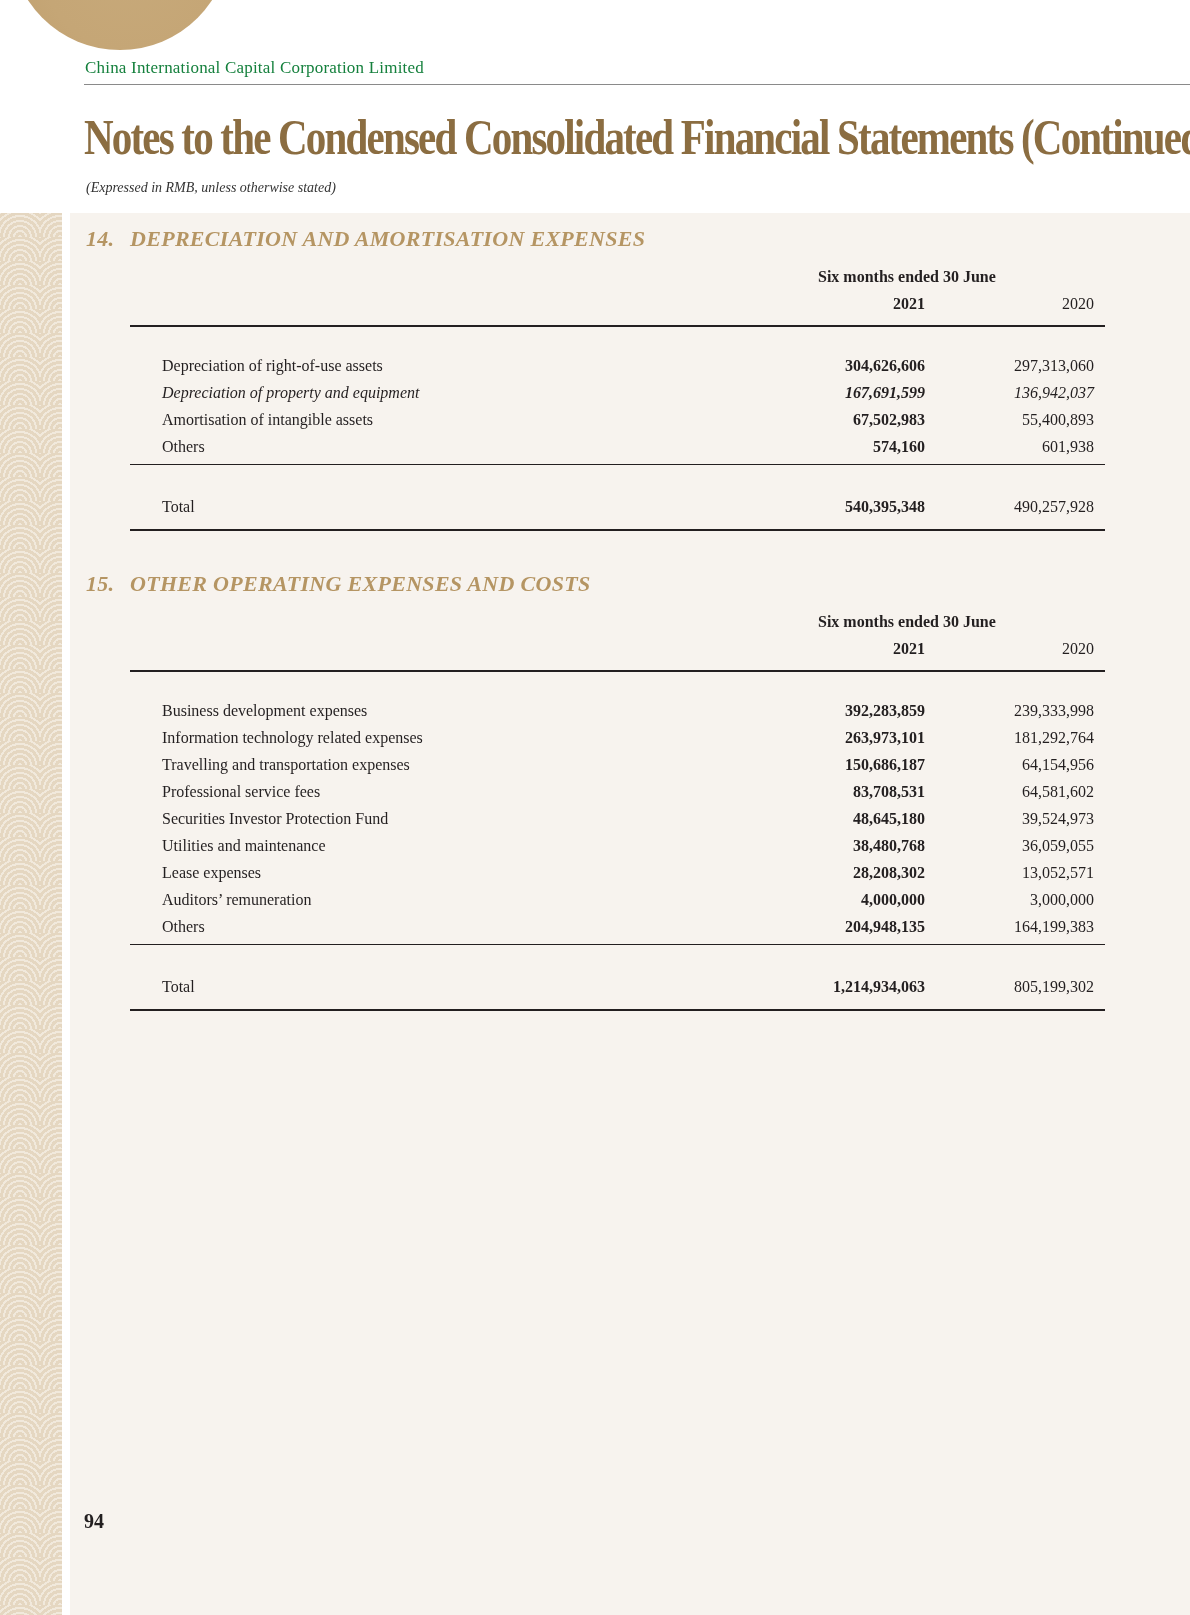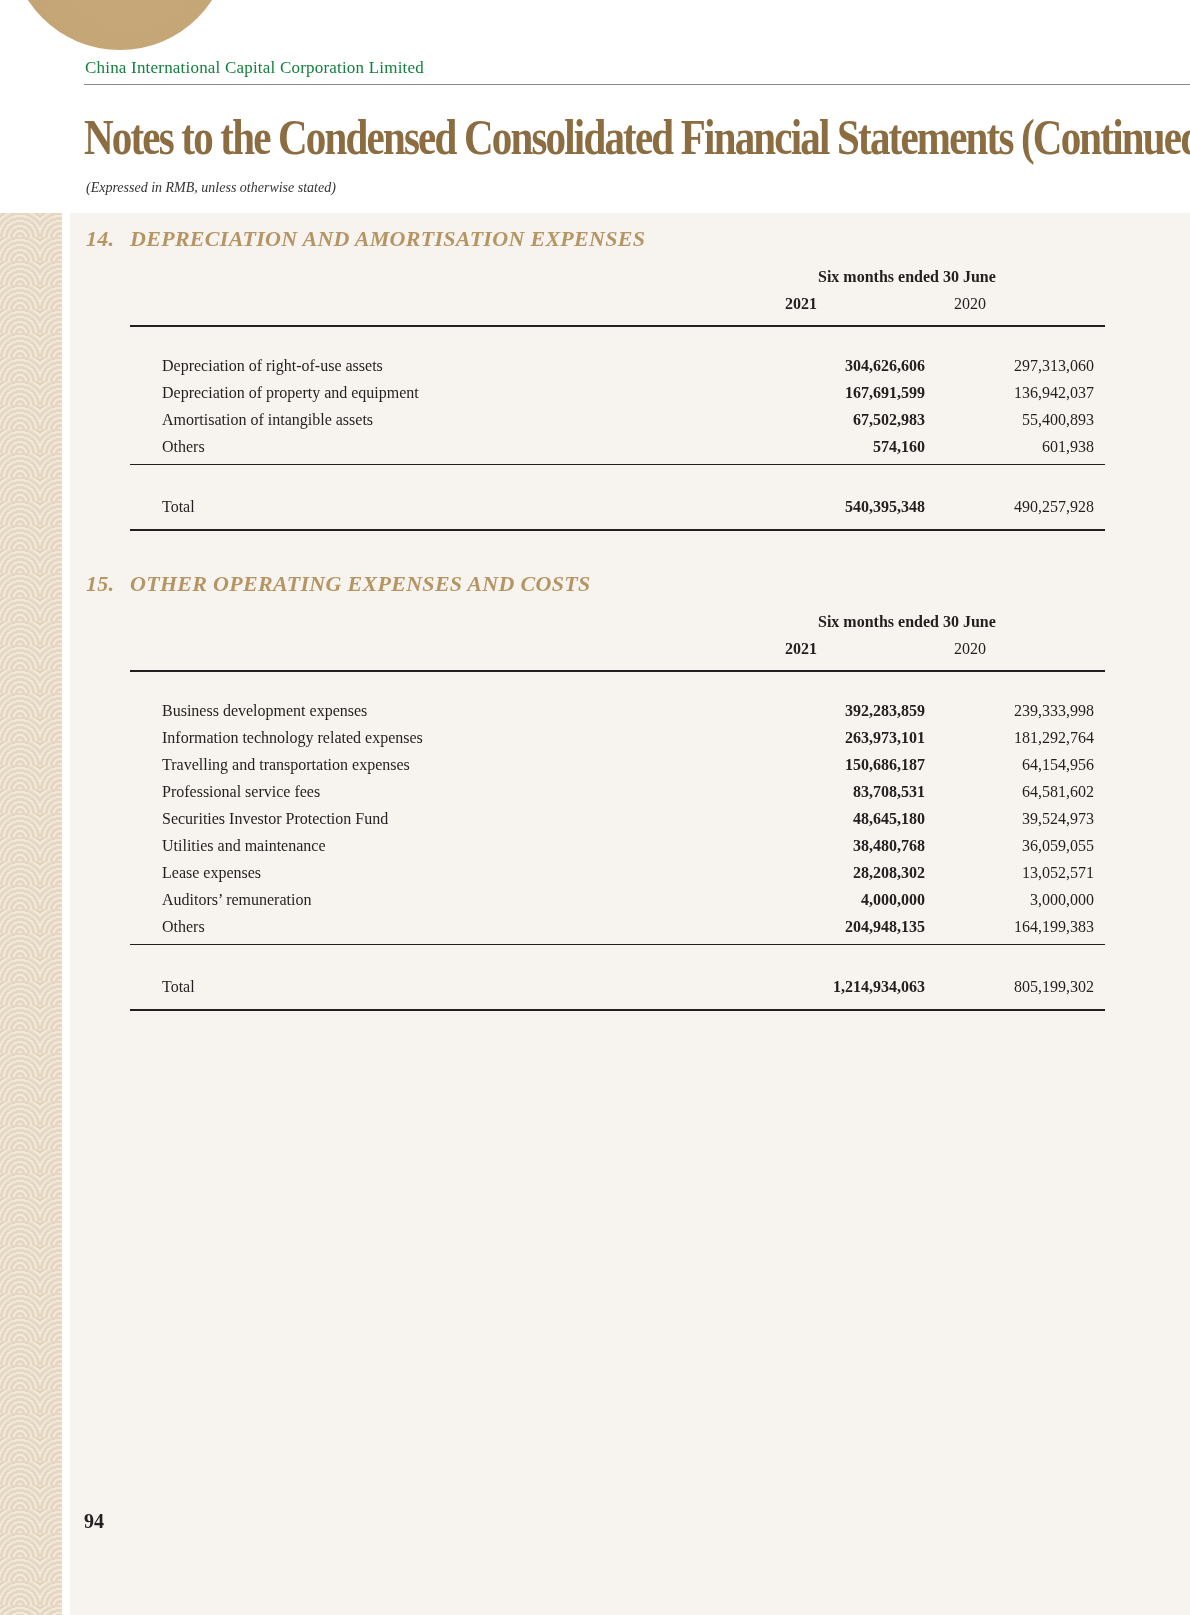--- a/index.html
+++ b/index.html
@@ -46,21 +46,21 @@
     position: absolute; left: 86px;
     font-size: 22px; font-weight: bold; color: #b59563; letter-spacing: 0.3px;
     white-space: nowrap;
     font-style: italic;
   }
   .section-title .num { display: inline-block; width: 44px; }
   .fin-table { position: absolute; left: 130px; width: 975px; }
   .col-head {
     position: absolute; font-size: 16px; font-weight: bold; white-space: nowrap;
   }
-  .year { position: absolute; font-size: 16px; text-align: left; width: 140px; }
+  .year { position: absolute; font-size: 16px; text-align: right; width: 140px; }
   .year.bold { font-weight: bold; }
   .rule-thick { position: absolute; left: 0; width: 975px; height: 2px; background: #231f20; }
   .rule-thin { position: absolute; left: 0; width: 975px; height: 1px; background: #231f20; }
   .row { position: absolute; left: 0; width: 975px; height: 24px; font-size: 16px; }
   .row .label { position: absolute; left: 0; top: 0; white-space: nowrap; margin-left: 32px; }
   .row .v2021 { position: absolute; right: 180px; top: 0; font-weight: bold; text-align: right; }
   .row .v2020 { position: absolute; right: 11px; top: 0; text-align: right; }
   .page-number {
     position: absolute; left: 84px; top: 1510px; font-size: 20px; font-weight: bold;
   }
@@ -84,21 +84,21 @@
   <div class="col-head" style="left:688px; top:0;">Six months ended 30 June</div>
   <div class="year bold" style="left:655px; top:27px;">2021</div>
   <div class="year" style="left:824px; top:27px;">2020</div>
   <div class="rule-thick" style="top:57px;"></div>
 
   <div class="row" style="top:89px;">
     <span class="label">Depreciation of right-of-use assets</span>
     <span class="v2021">304,626,606</span>
     <span class="v2020">297,313,060</span>
   </div>
-  <div class="row" style="top:116px;">
+  <div class="row" style="top:116px;font-style:italic;">
     <span class="label">Depreciation of property and equipment</span>
     <span class="v2021">167,691,599</span>
     <span class="v2020">136,942,037</span>
   </div>
   <div class="row" style="top:143px;">
     <span class="label">Amortisation of intangible assets</span>
     <span class="v2021">67,502,983</span>
     <span class="v2020">55,400,893</span>
   </div>
   <div class="row" style="top:170px;">

